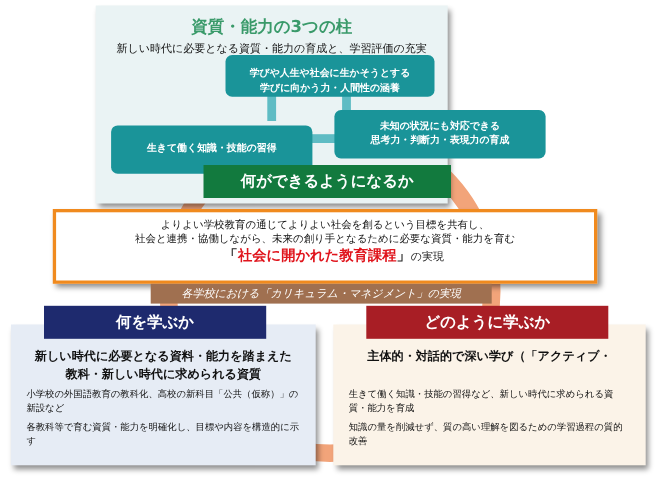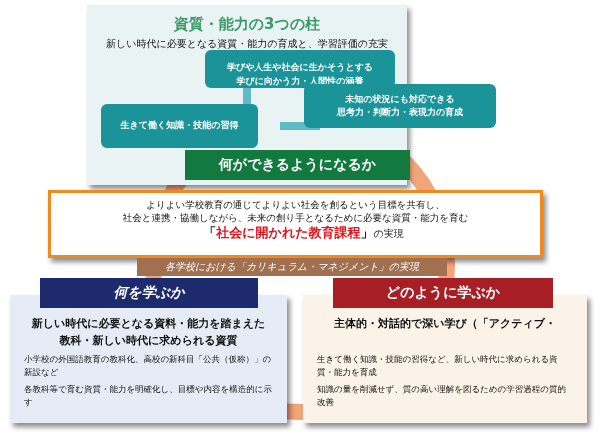--- a/index.html
+++ b/index.html
@@ -37,21 +37,21 @@
   .mid-highlight .suffix { font-size: 10px; font-weight: normal; }
   .brown-bar { position: absolute; left: 137px; top: 258px; width: 310px; height: 18px;
     background: #a07050; color: #fff; font-size: 10px; display: flex;
     align-items: center; justify-content: center; z-index: 3; font-style: italic; }
 
   .panel { position: absolute; top: 295px; height: 128px; box-shadow: 3px 4px 5px rgba(0,0,0,0.45); z-index: 1; }
   .panel-left { left: 10px; width: 277px; background: #e6ecf5; }
   .panel-right { left: 303px; width: 284px; background: #fbf3e8; }
   .panel-header { position: absolute; top: 278px; height: 30px; color: #fff; font-weight: bold;
     font-size: 14px; display: flex; align-items: center; justify-content: center; z-index: 3; }
-  .hdr-left { left: 40px; width: 218px; background: #1e2a6e; font-style: italic; }
+  .hdr-left { left: 40px; width: 202px; background: #1e2a6e; }
   .hdr-right { left: 333px; width: 220px; background: #a81e25; }
   .panel-title { position: absolute; top: 20px; left: 0; width: 100%; text-align: center;
     font-size: 11px; font-weight: bold; line-height: 17px; color: #111; }
   .panel-item { position: absolute; left: 14px; width: 250px; font-size: 8.5px; line-height: 13px; color: #111; }
   .item1 { top: 58px; }
   .item2 { top: 88px; }
 </style>
 </head>
 <body>
 
@@ -63,24 +63,24 @@
 </div>
 
 <div class="line" style="left:243px;top:80px;width:8px;height:30px;z-index:2;"></div>
 <div class="line" style="left:311px;top:80px;width:8px;height:30px;z-index:2;"></div>
 <div class="line" style="left:280px;top:122px;width:40px;height:8px;z-index:2;"></div>
 
 <div class="teal" style="left:205px;top:50px;width:190px;height:38px;justify-content:flex-end;">
   <div>学びや人生や社会に生かそうとする</div>
   <div>学びに向かう力・人間性の涵養</div>
 </div>
-<div class="teal" style="left:101px;top:104px;width:157px;height:44px;">
+<div class="teal" style="left:101px;top:114px;width:183px;height:44px;">
   <div>生きて働く知識・技能の習得</div>
 </div>
-<div class="teal" style="left:304px;top:84px;width:192px;height:44px;">
+<div class="teal" style="left:304px;top:100px;width:192px;height:44px;">
   <div>未知の状況にも対応できる</div>
   <div>思考力・判断力・表現力の育成</div>
 </div>
 
 <div class="green-bar">何ができるようになるか</div>
 
 <div class="mid-box">
   <div class="mid-line mid-l1">よりよい学校教育の通じてよりよい社会を創るという目標を共有し、</div>
   <div class="mid-line">社会と連携・協働しながら、未来の創り手となるために必要な資質・能力を育む</div>
   <div class="mid-highlight">

